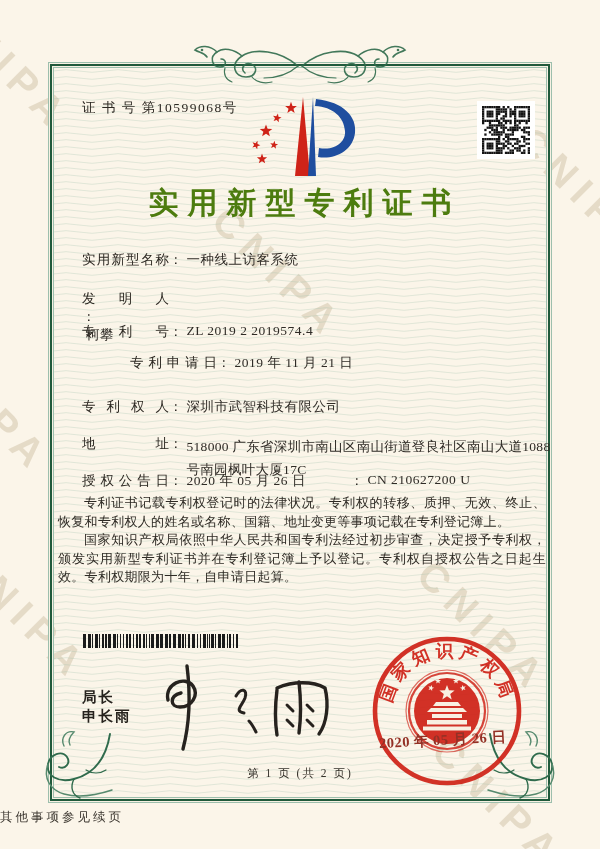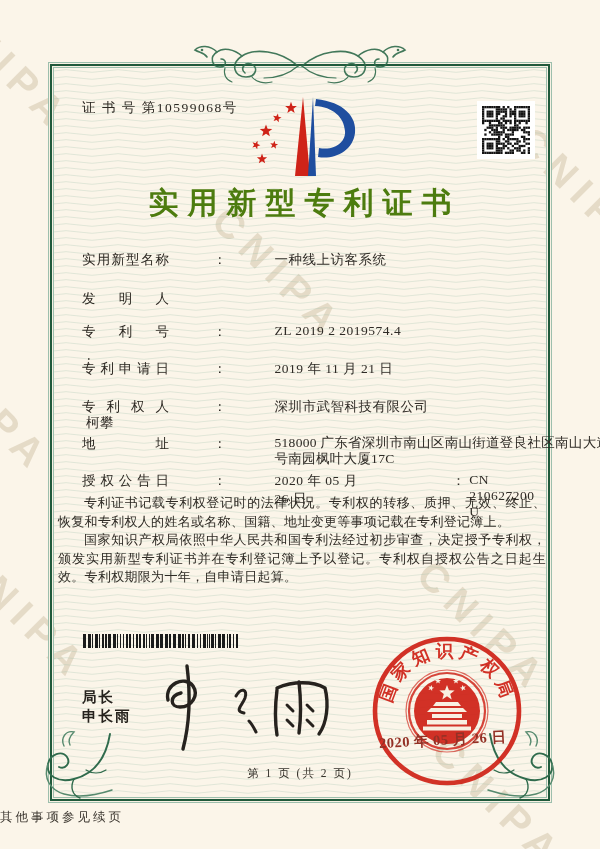--- a/index.html
+++ b/index.html
@@ -33,25 +33,25 @@
   .cert-no { position:absolute; left:82px; top:99px; font-size:13.5px; letter-spacing:1.5px; color:#2c2822; }
   .logo { position:absolute; left:246px; top:94px; }
   .qr-box { position:absolute; left:477px; top:101px; width:58px; height:58px; background:#ffffff; display:flex; align-items:center; justify-content:center; }
   .title {
     position:absolute; left:0; top:183px; width:100%;
     text-align:center; font-size:30px; font-weight:bold;
     letter-spacing:9px; text-indent:9px; color:#4d7c0f;
   }
   
   .fields { position:absolute; left:82px; top:246px; width:460px; height:250px; font-size:13.5px; }
-  .frow { position:absolute; left:0; display:flex; align-items:flex-start;gap:44px; }
+  .frow { position:absolute; left:0; display:flex; align-items:flex-start; }
   .f-label { display:inline-block; width:87px; text-align:justify; text-align-last:justify; color:#2c2822; flex:0 0 auto; }
   .f-colon { flex:0 0 auto; }
   .f-value { padding-left:4px; letter-spacing:.5px; }
-  .f-value.addr { width:376px; word-break:break-all; line-height:16px; letter-spacing:.3px; }
+  .f-value.addr { width:376px; word-break:break-all; line-height:23px; letter-spacing:.3px; }
   .grant-group2 { margin-left:44px; display:flex; }
   
   .paras { position:absolute; left:58px; top:494px; width:488px; font-size:13px; line-height:18.5px; letter-spacing:.3px; color:#2e2a24; text-align:justify; }
   .paras p { text-indent:2em; }
   
   .barcode { position:absolute; left:83px; top:634px; }
   .director { position:absolute; left:82px; top:688px; font-family:"Liberation Sans","DejaVu Sans",sans-serif; font-size:14.5px; font-weight:600; letter-spacing:2px; color:#26221d; }
   .director .name { }
   .signature { position:absolute; left:140px; top:660px; }
   .seal { position:absolute; left:367px; top:633px; }
@@ -498,21 +498,21 @@
     <div class="frow" style="top:44px;flex-direction:column;">
       <span class="f-label">发明人</span>
         <span class="f-colon">：</span>
       <span class="f-value">柯攀</span>
     </div>
     <div class="frow" style="top:77px;">
       <span class="f-label">专利号</span>
         <span class="f-colon">：</span>
       <span class="f-value">ZL 2019 2 2019574.4</span>
     </div>
-    <div class="frow" style="top:114px;">
+    <div class="frow" style="top:108px;margin-left:48px;">
       <span class="f-label">专利申请日</span>
         <span class="f-colon">：</span>
       <span class="f-value">2019 年 11 月 21 日</span>
     </div>
     <div class="frow" style="top:152px;">
       <span class="f-label">专利权人</span>
         <span class="f-colon">：</span>
       <span class="f-value">深圳市武智科技有限公司</span>
     </div>
     <div class="frow" style="top:189px;">

